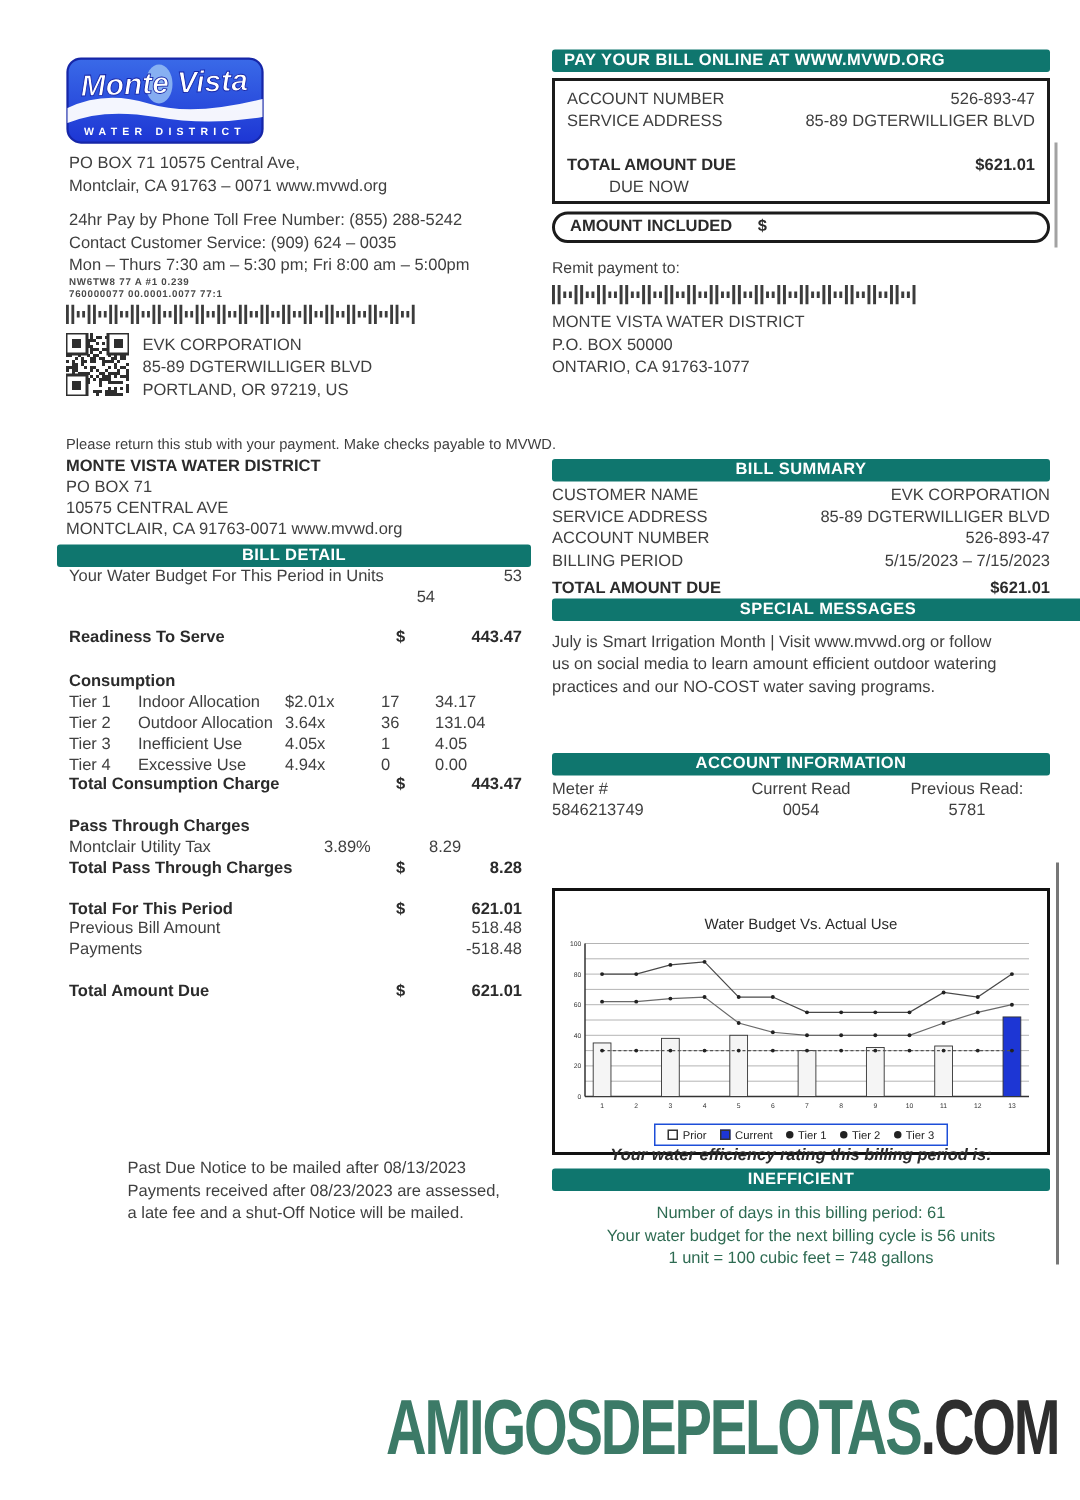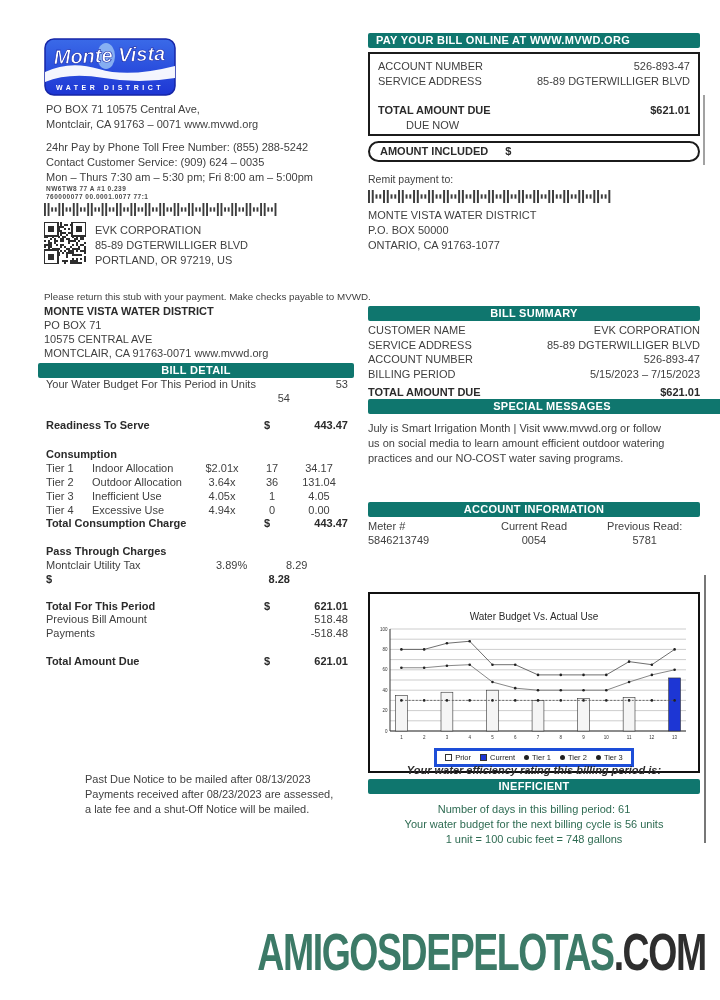--- a/index.html
+++ b/index.html
@@ -8,30 +8,30 @@
   .hdr{background:#0f766e;color:#fff;font-weight:bold;text-align:center;font-size:11px;line-height:15px;height:15px;border-radius:2px;letter-spacing:.3px;}
   .t11{font-size:11px;line-height:14px;}
   .t11l{font-size:11px;line-height:15px;}
   .bold{font-weight:bold;color:#2b2b2b;}
   .tiny{font-size:6.5px;line-height:8px;font-weight:bold;color:#4a4a4a;letter-spacing:.5px;}
   
   .bd{width:316px;font-size:11px;color:#3f3f3f;}
   .row{display:grid;grid-template-columns:1fr 26px 58px;padding:0 6px 0 8px;line-height:13.8px;}
   .row .amt{text-align:right;}
   .tierrow{display:grid;grid-template-columns:46px 1fr 64px 36px 58px;padding:0 6px 0 8px;line-height:13.8px;}
-  .tierrow .r{text-align:center;}
+  .tierrow .r{text-align:left;}
   .taxrow{display:grid;grid-template-columns:150px 90px 1fr;padding:0 6px 0 8px;line-height:13.8px;}
   .taxrow .amt{}
   
   .rc{left:368px;width:332px;}
   .boxed{border:2px solid #1b1b1b;box-sizing:border-box;padding:5px 8px;}
   .kv{display:flex;justify-content:space-between;font-size:11px;line-height:14.5px;}
   .pill{border:2px solid #1b1b1b;border-radius:12px;box-sizing:border-box;padding:2px 10px;font-size:11px;}
   .chartbox{border:2px solid #111;box-sizing:border-box;padding:16px 4px 2px 4px;background:#fff;}
-  .legend{display:flex;justify-content:center;align-items:center;gap:9px;border:3px solid #1d4ed8;width:max-content;margin:1px auto 2px auto;padding:2px 8px;font-size:7.5px;color:#222;}
+  .legend{display:flex;justify-content:center;align-items:center;gap:9px;border:1px solid #1d4ed8;width:max-content;margin:1px auto 2px auto;padding:2px 8px;font-size:7.5px;color:#222;}
   .litem{display:flex;align-items:center;gap:3px;}
   .sw{width:7px;height:7px;border:1px solid #333;box-sizing:border-box;display:inline-block;}
   .dot{width:5px;height:5px;border-radius:50%;background:#222;display:inline-block;}
   .green{color:#2e6b52;}
   .wm{font-weight:bold;font-size:52px;letter-spacing:-2px;transform:scaleX(.72);transform-origin:100% 50%;white-space:nowrap;font-family:"Liberation Sans",sans-serif;}
   .artifact{background:#555;}
 </style>
 </head>
 <body>
 
@@ -355,20 +355,21 @@
     <span>Pass Through Charges</span>
       <span></span>
       <span></span>
   </div>
   <div class="taxrow">
     <span>Montclair Utility Tax</span>
     <span style="padding-left:20px;">3.89%</span>
     <span class="amt">8.29</span>
   </div>
   <div class="row bold">
+    <span>Total Pass Through Charges</span>
     <span>$</span>
     <span class="amt">8.28</span>
   </div>
 
   <div class="row bold" style="margin-top:13px;">
     <span>Total For This Period</span>
     <span>$</span>
     <span class="amt">621.01</span>
   </div>
   <div class="row">

